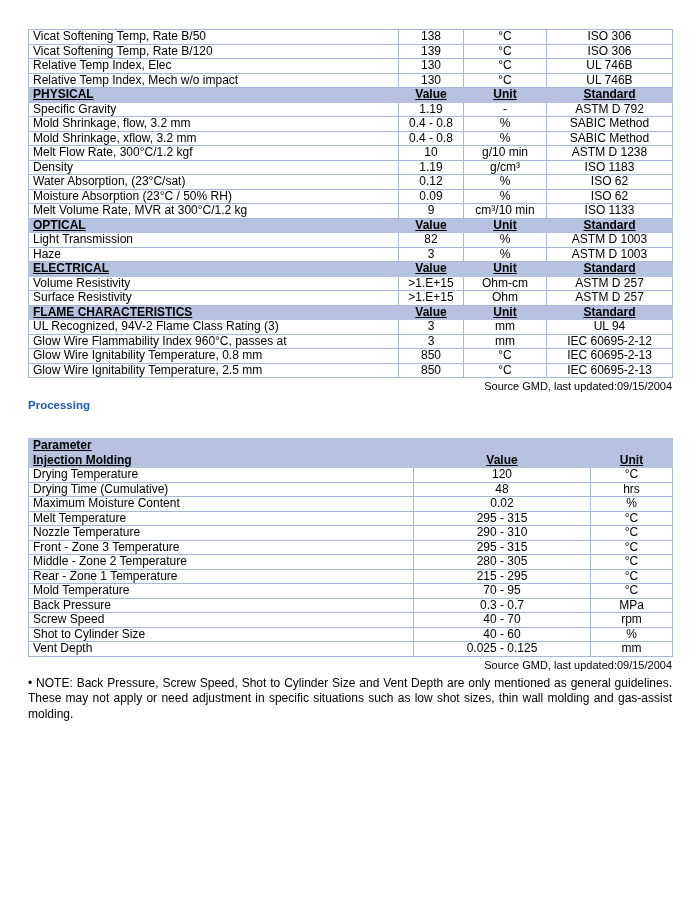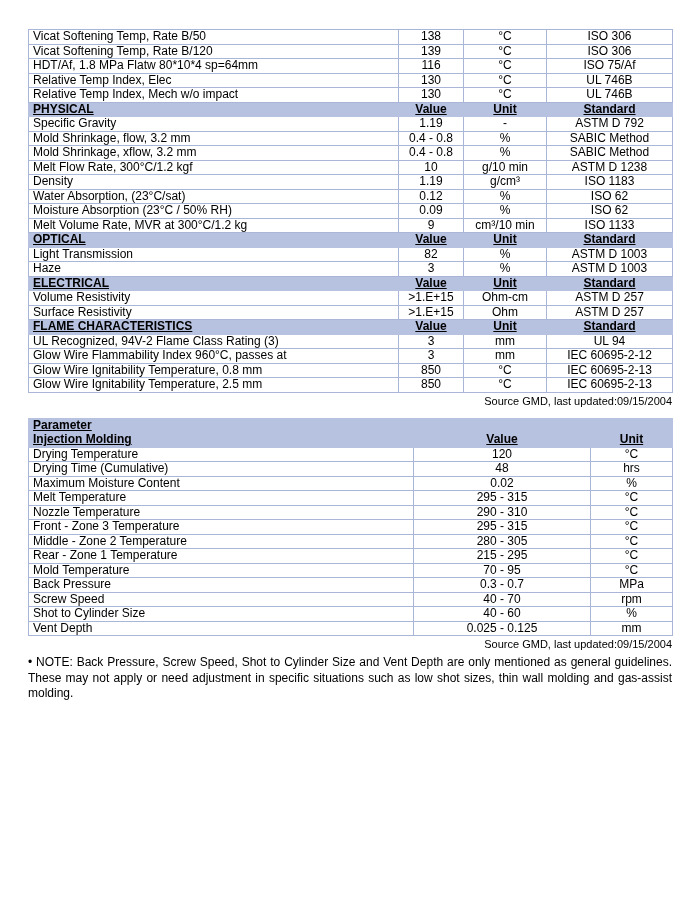--- a/index.html
+++ b/index.html
@@ -26,21 +26,21 @@
     border-left-color:var(--hdr);border-right-color:var(--hdr);
     border-top-color:var(--hdr);border-bottom-color:var(--hdr);text-decoration:underline;
   }
   th.sec{text-align:left;}
   .source{
     text-align:right;font-size:11px;line-height:12px;margin-top:2px;
   }
   .heading{
     color:var(--blue);font-weight:bold;font-size:11.5px;margin-top:7px;line-height:13px;
   }
-  table.proc{margin-top:11px;padding-left:36px;}
+  table.proc{margin-top:26px;padding-left:36px;}
   .note{
     font-size:12px;line-height:15.5px;text-align:justify;margin:5px 0 0 0;
   }
 </style>
 </head>
 <body>
 
 <div class="content">
 
   <table class="props">
@@ -57,26 +57,20 @@
           <td class="c">°C</td>
           <td class="c">ISO 306</td>
         </tr>
         <tr>
           <td class="l">Vicat Softening Temp, Rate B/120</td>
           <td class="c">139</td>
           <td class="c">°C</td>
           <td class="c">ISO 306</td>
         </tr>
         <tr>
-          <td class="l">HDT/Af, 1.8 MPa Flatw 80*10*4 sp=64mm</td>
-          <td class="c">116</td>
-          <td class="c">°C</td>
-          <td class="c">ISO 75/Af</td>
-        </tr>
-        <tr>
           <td class="l">Relative Temp Index, Elec</td>
           <td class="c">130</td>
           <td class="c">°C</td>
           <td class="c">UL 746B</td>
         </tr>
         <tr>
           <td class="l">Relative Temp Index, Mech w/o impact</td>
           <td class="c">130</td>
           <td class="c">°C</td>
           <td class="c">UL 746B</td>
@@ -199,20 +193,21 @@
           <td class="l">Glow Wire Ignitability Temperature, 2.5 mm</td>
           <td class="c">850</td>
           <td class="c">°C</td>
           <td class="c">IEC 60695-2-13</td>
         </tr>
       </tbody>
   </table>
 
   <div class="source">Source GMD, last updated:09/15/2004</div>
 
+  <div class="heading">Processing</div>
 
   <table class="proc">
     <colgroup>
       <col style="width:385px">
         <col style="width:177px">
         <col style="width:82px">
     </colgroup>
     <tbody id="proc-body">
         <tr>
           <th class="sec" colspan="3">Parameter</th>

